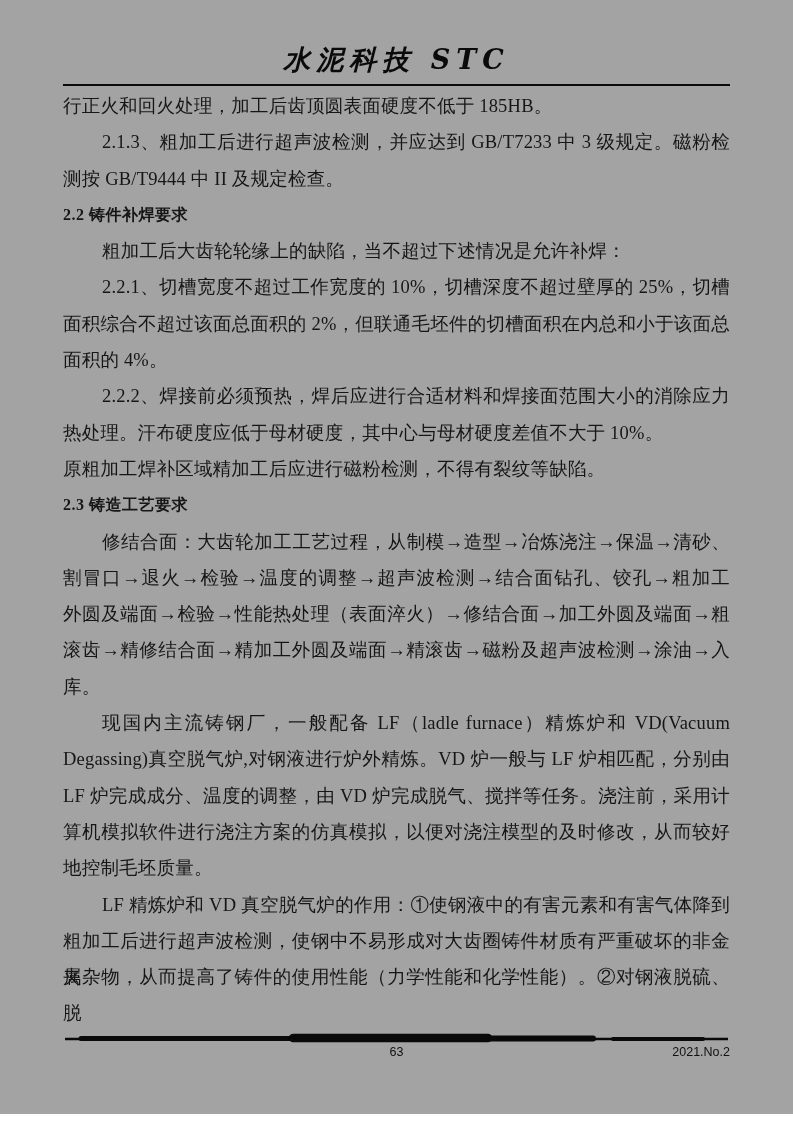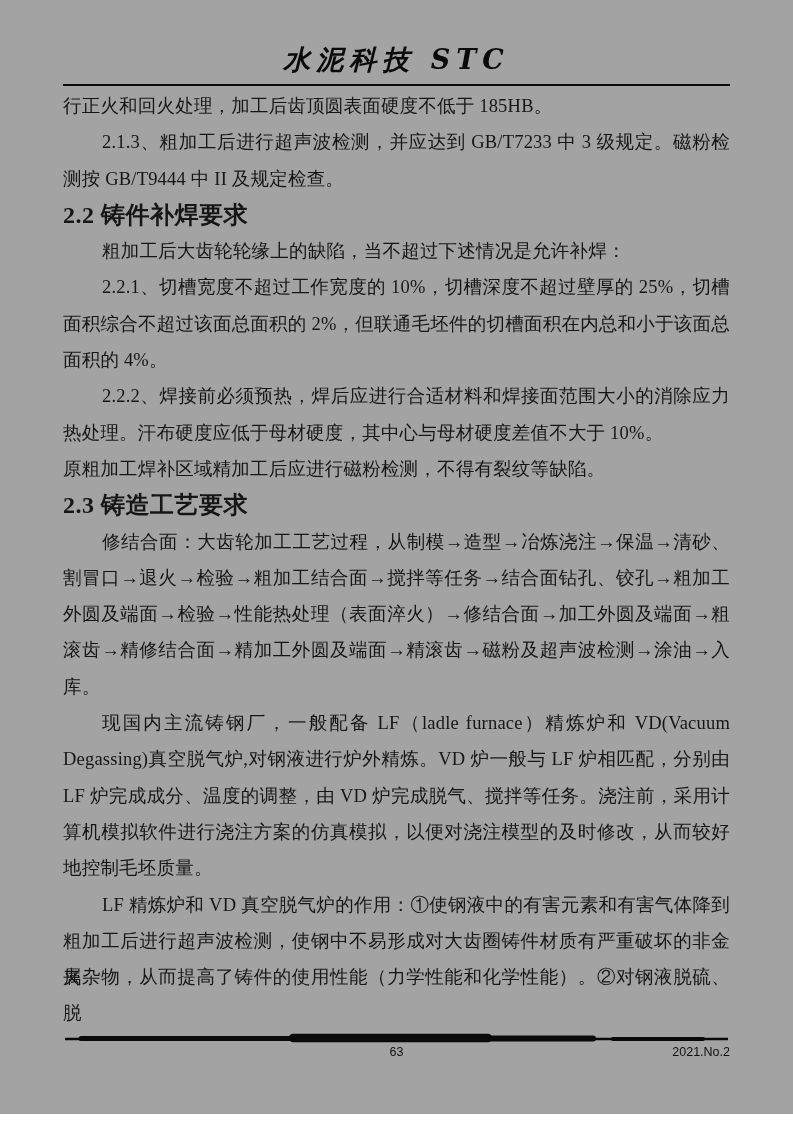--- a/index.html
+++ b/index.html
@@ -57,21 +57,21 @@
   }
   .line.justify {
     text-align: justify;
     text-align-last: justify;
   }
   .line.indent {
     text-indent: 39px;
   }
   .line.heading {
     font-weight: bold;
-    font-size: 24px;
+    font-size: 16px;
     letter-spacing: 0.5px;
     text-align: left;
     text-align-last: left;
   }
   
   .footer-bar {
     position: absolute;
     top: 1031px;
     left: 63px;
     width: 667px;
@@ -117,21 +117,21 @@
       <div class="line heading">2.2 铸件补焊要求</div>
       <div class="line indent">粗加工后大齿轮轮缘上的缺陷，当不超过下述情况是允许补焊：</div>
       <div class="line indent justify">2.2.1、切槽宽度不超过工作宽度的 10%，切槽深度不超过壁厚的 25%，切槽</div>
       <div class="line justify">面积综合不超过该面总面积的 2%，但联通毛坯件的切槽面积在内总和小于该面总</div>
       <div class="line">面积的 4%。</div>
       <div class="line indent justify">2.2.2、焊接前必须预热，焊后应进行合适材料和焊接面范围大小的消除应力</div>
       <div class="line">热处理。汗布硬度应低于母材硬度，其中心与母材硬度差值不大于 10%。</div>
       <div class="line">原粗加工焊补区域精加工后应进行磁粉检测，不得有裂纹等缺陷。</div>
       <div class="line heading">2.3 铸造工艺要求</div>
       <div class="line indent justify">修结合面：大齿轮加工工艺过程，从制模→造型→冶炼浇注→保温→清砂、</div>
-      <div class="line justify">割冒口→退火→检验→粗加工结合面→搅拌等任务→结合面钻孔、铰孔→粗加工</div>
+      <div class="line justify">割冒口→退火→检验→温度的调整→超声波检测→结合面钻孔、铰孔→粗加工</div>
       <div class="line justify">外圆及端面→检验→性能热处理（表面淬火）→修结合面→加工外圆及端面→粗</div>
       <div class="line justify">滚齿→精修结合面→精加工外圆及端面→精滚齿→磁粉及超声波检测→涂油→入</div>
       <div class="line">库。</div>
       <div class="line indent justify">现国内主流铸钢厂，一般配备 LF（ladle furnace）精炼炉和 VD(Vacuum</div>
       <div class="line justify">Degassing)真空脱气炉,对钢液进行炉外精炼。VD 炉一般与 LF 炉相匹配，分别由</div>
       <div class="line justify">LF 炉完成成分、温度的调整，由 VD 炉完成脱气、搅拌等任务。浇注前，采用计</div>
       <div class="line justify">算机模拟软件进行浇注方案的仿真模拟，以便对浇注模型的及时修改，从而较好</div>
       <div class="line">地控制毛坯质量。</div>
       <div class="line indent justify">LF 精炼炉和 VD 真空脱气炉的作用：①使钢液中的有害元素和有害气体降到</div>
       <div class="line justify">粗加工后进行超声波检测，使钢中不易形成对大齿圈铸件材质有严重破坏的非金属</div>

